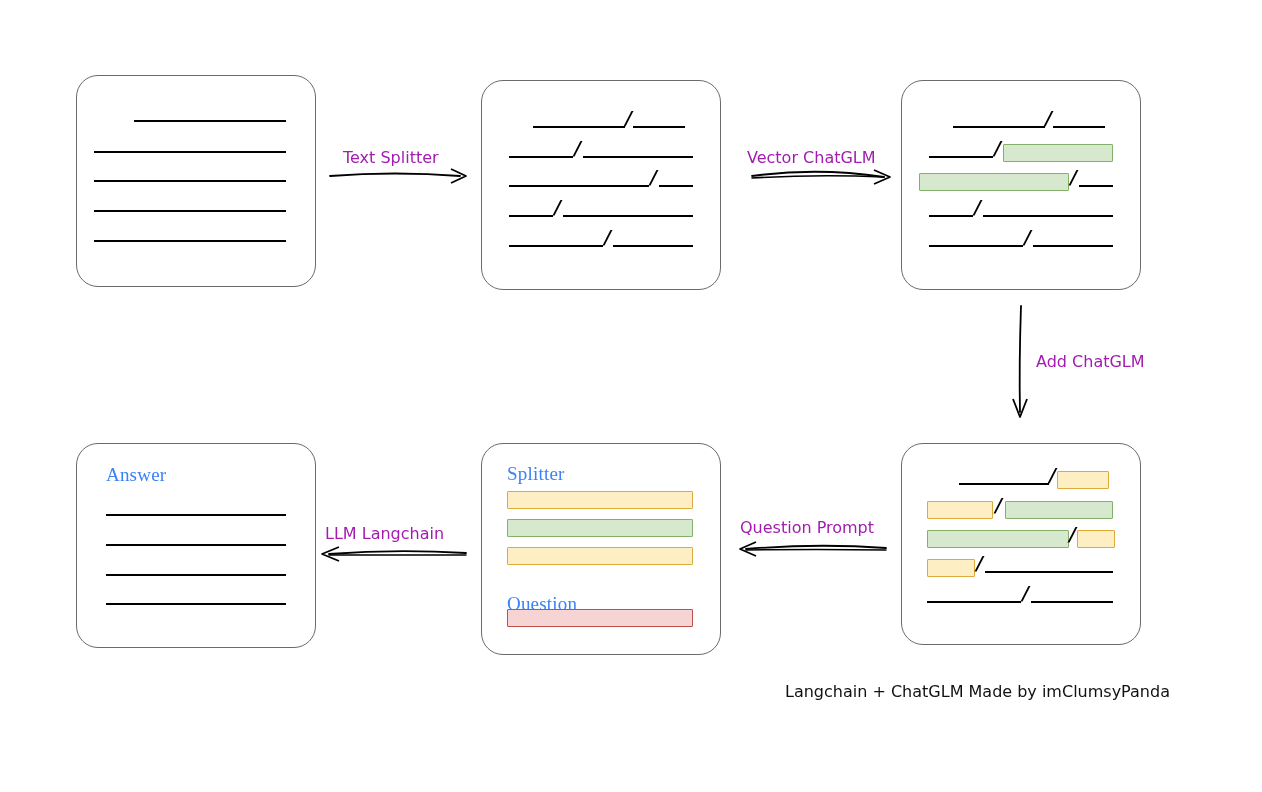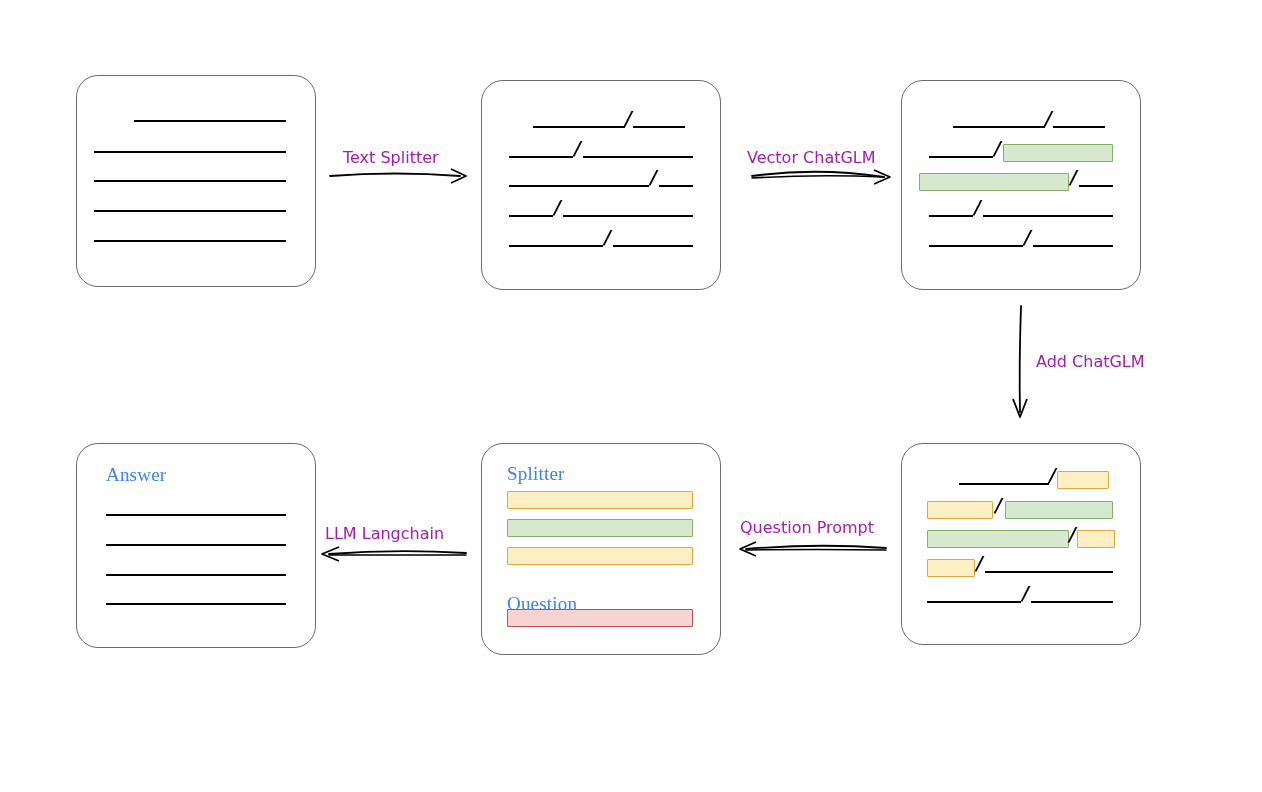--- a/index.html
+++ b/index.html
@@ -126,20 +126,21 @@
 
   <div class="node-box" id="node-answer" style="left: 76px; top: 443px; width: 240px; height: 205px; border-color: rgb(107, 107, 107);"></div>
   <div class="box-label" id="label-answer" style="left: 106px; top: 464px;">Answer</div>
 
   <div class="edge-label" id="edge-label-0" style="left: 343px; top: 148px;">Text Splitter</div>
   <div class="edge-label" id="edge-label-1" style="left: 747px; top: 148px;">Vector ChatGLM</div>
   <div class="edge-label" id="edge-label-2" style="left: 1036px; top: 352px;">Add ChatGLM</div>
   <div class="edge-label" id="edge-label-3" style="left: 740px; top: 518px;">Question Prompt</div>
   <div class="edge-label" id="edge-label-4" style="left: 325px; top: 524px;">LLM Langchain</div>
 
+  <div class="footer-text" id="footer-credit" style="left: 785px; top: 682px;">Langchain + ChatGLM Made by imClumsyPanda</div>
 
 <div class="rule" style="left: 134px; top: 120px; width: 152px; background: rgb(0, 0, 0);"></div>
     <div class="rule" style="left: 94px; top: 151px; width: 192px; background: rgb(0, 0, 0);"></div>
     <div class="rule" style="left: 94px; top: 180px; width: 192px; background: rgb(0, 0, 0);"></div>
     <div class="rule" style="left: 94px; top: 210px; width: 192px; background: rgb(0, 0, 0);"></div>
     <div class="rule" style="left: 94px; top: 240px; width: 192px; background: rgb(0, 0, 0);"></div>
     <div class="rule" style="left: 106px; top: 514px; width: 180px; background: rgb(0, 0, 0);"></div>
     <div class="rule" style="left: 106px; top: 544px; width: 180px; background: rgb(0, 0, 0);"></div>
     <div class="rule" style="left: 106px; top: 574px; width: 180px; background: rgb(0, 0, 0);"></div>
     <div class="rule" style="left: 106px; top: 603px; width: 180px; background: rgb(0, 0, 0);"></div>

